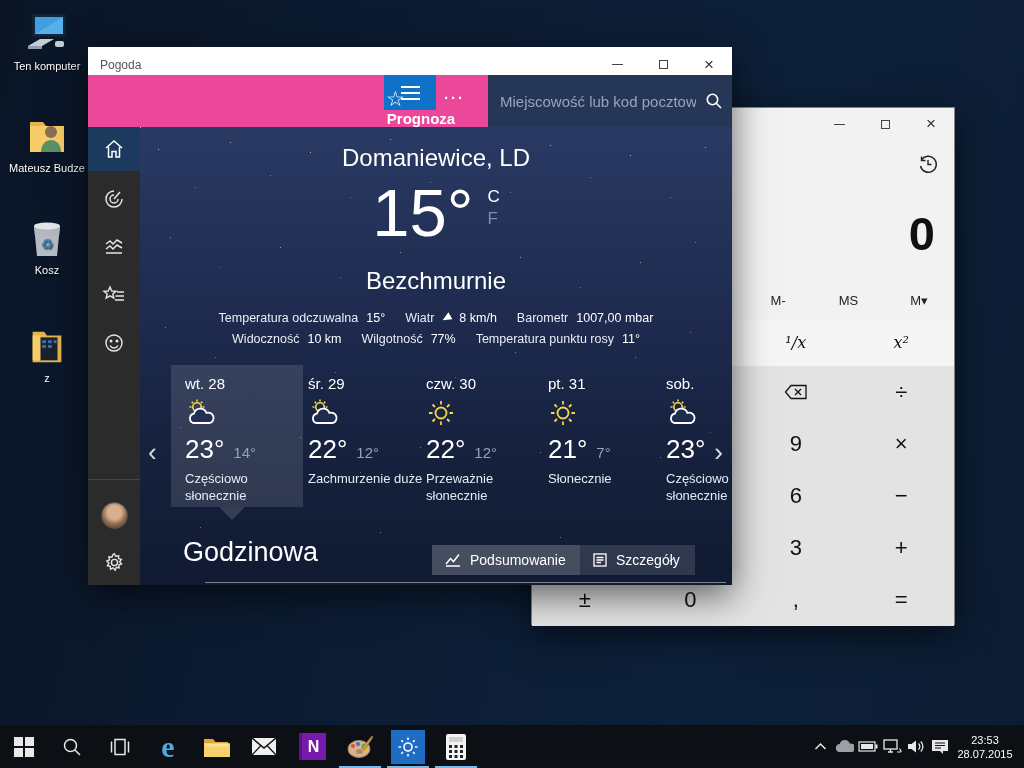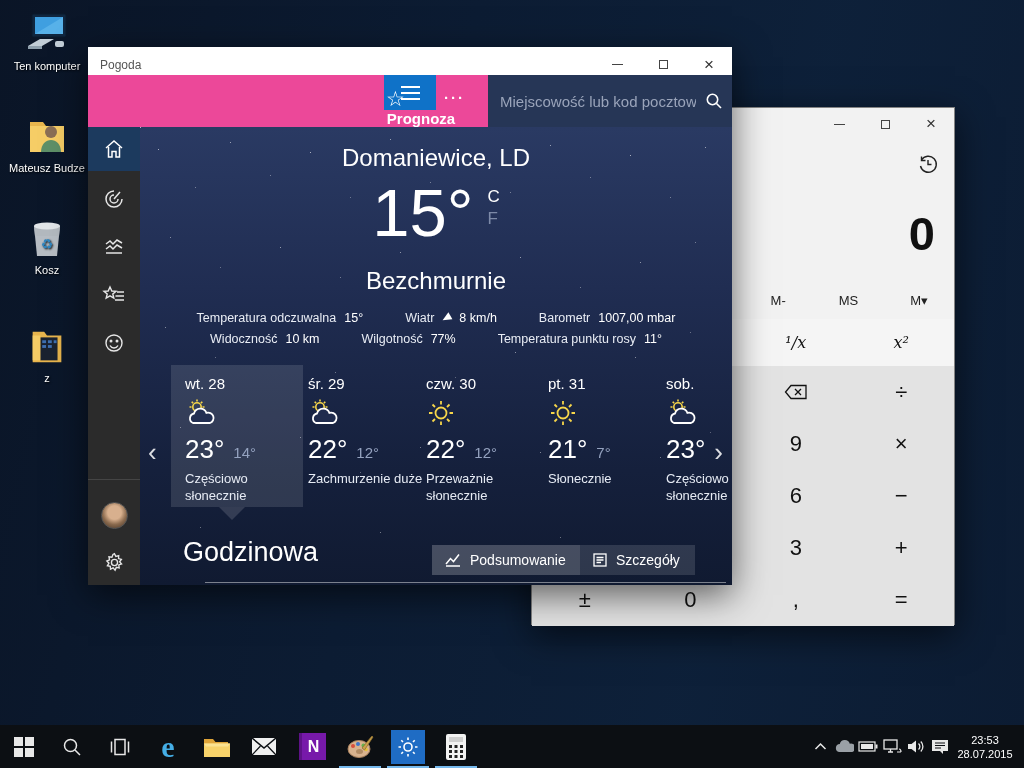--- a/index.html
+++ b/index.html
@@ -81,21 +81,21 @@
       60px 400px rgba(255,255,255,.5), 150px 420px rgba(255,255,255,.4), 240px 405px rgba(255,255,255,.55),
       330px 430px rgba(255,255,255,.4), 420px 410px rgba(255,255,255,.5), 510px 435px rgba(255,255,255,.4); }
 
   .loc { position:absolute; top:17px; left:0; right:0; text-align:center; font-size:24px; font-weight:300; }
   .temp-wrap { position:absolute; top:50px; left:0; right:0; display:flex; justify-content:center; align-items:flex-start; gap:14px; }
   .temp-big { font-size:67px; font-weight:200; line-height:72px; }
   .unit-col { display:flex; flex-direction:column; gap:2px; padding-top:10px; font-size:17px; }
   .unit-c { color:#fff; } .unit-f { color:#7d8aa8; }
   .cond { position:absolute; top:140px; left:0; right:0; text-align:center; font-size:24px; font-weight:300; }
   .details { position:absolute; top:184px; left:0; right:0; display:flex; flex-direction:column; gap:7px; align-items:center; font-size:12.5px; color:#e9edf5; }
-  .drow { display:flex; gap:42px; }
+  .drow { display:flex; gap:20px; }
   .ditem { display:flex; gap:8px; align-items:center; }
   .ditem .dv { color:#fff; }
   .wind-arrow { width:0; height:0; border-left:9px solid #fff; border-top:4.5px solid transparent; border-bottom:4.5px solid transparent; transform:rotate(150deg); display:inline-block; }
 
   .daily { position:absolute; top:238px; left:0; right:0; height:150px; }
   .tile { position:absolute; top:0; width:132px; padding:10px 0 0 14px; }
   .tile.sel { height:142px; background:rgba(255,255,255,.12); }
   .tile.sel::after { content:""; position:absolute; left:48px; bottom:-13px; border-left:13px solid transparent; border-right:13px solid transparent; border-top:13px solid rgba(255,255,255,.14); }
   .t-day { font-size:15px; margin-bottom:6px; }
   .t-icon { height:32px; margin-bottom:4px; }

